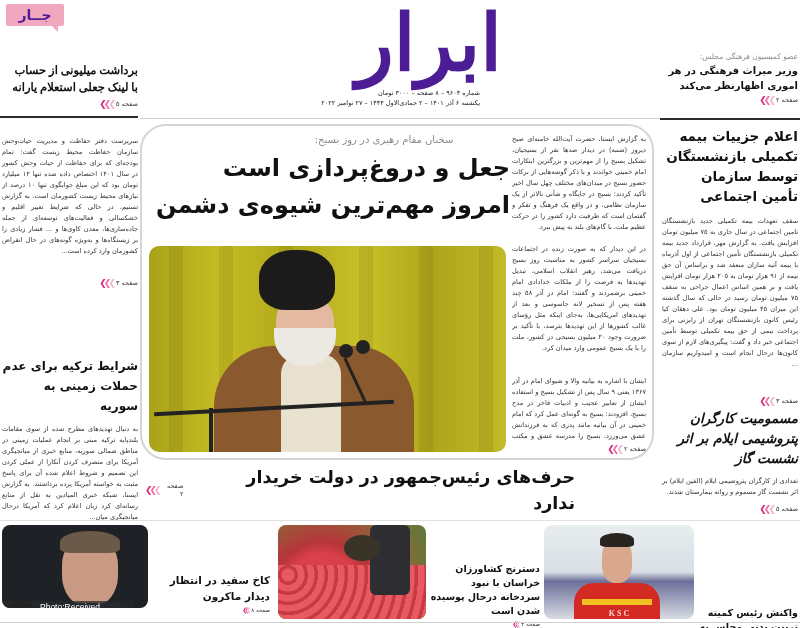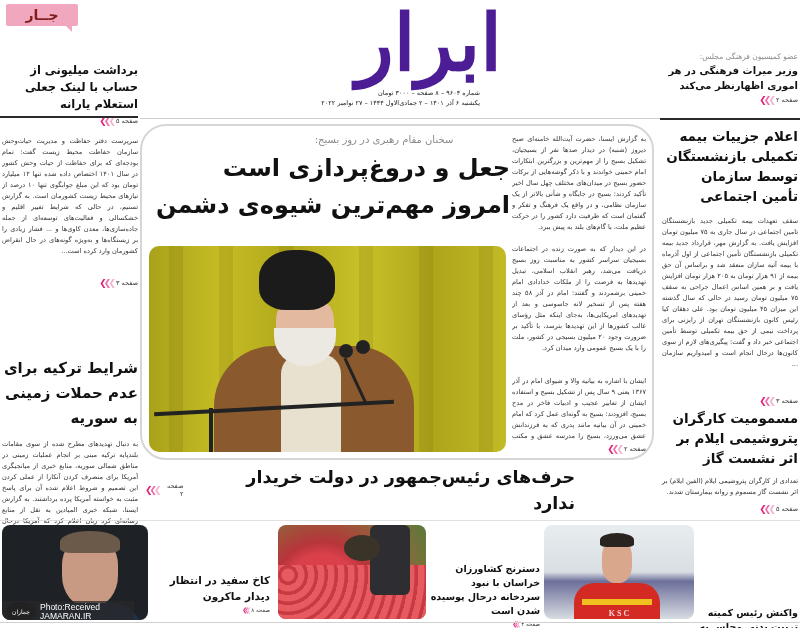--- a/index.html
+++ b/index.html
@@ -5,21 +5,21 @@
   * { box-sizing: border-box; margin: 0; padding: 0; }
   html, body { width: 800px; height: 628px; overflow: hidden; background: #ffffff; }
   body { font-family: "DejaVu Sans", sans-serif; color: #111; position: relative; direction: rtl; }
 
   .abs { position: absolute; }
 
   
   .logo { left: 330px; top: 2px; width: 150px; height: 82px; font-family: "DejaVu Serif", serif; font-weight: bold; font-size: 78px; line-height: 82px; text-align: center; color: #4c1d95; letter-spacing: 2px; margin-left: 24px; }
   .masthead-info { left: 290px; top: 88px; width: 190px; font-size: 6.5px; line-height: 10px; color: #222; text-align: right; }
 
-  .jaar-badge { left: 6px; top: 4px; width: 72px; height: 22px; background: #f1a7bd; color: #7f1d1d; font-weight: bold; font-size: 14px; text-align: center; line-height: 22px; border-radius: 2px; }
+  .jaar-badge { left: 6px; top: 4px; width: 58px; height: 22px; background: #f1a7bd; color: #4c1d95; font-weight: bold; font-size: 14px; text-align: center; line-height: 22px; border-radius: 2px; }
   .jaar-badge::after { content: ""; position: absolute; right: 6px; bottom: -6px; border-left: 6px solid transparent; border-top: 6px solid #f1a7bd; }
 
   .kicker { color: #8a8a8a; font-size: 9px; font-weight: normal; }
   .head-bold { font-weight: bold; color: #111; }
   .body-text { font-size: 6.6px; line-height: 11px; color: #333; text-align: justify; }
   .page-ref { font-size: 6.5px; color: #333; display: flex; align-items: center; gap: 3px; direction: rtl; }
   .chev { color: #e0207a; font-size: 9px; font-weight: bold; letter-spacing: -3px; direction: ltr; }
   .chev span:nth-child(2) { color: #ec6aa6; }
   .chev span:nth-child(3) { color: #f4b0cf; }
 
@@ -39,21 +39,21 @@
 
 <div class="abs jaar-badge" style="direction:rtl;">جــار</div>
 
 <div class="abs logo">ابرار</div>
 <div class="abs masthead-info">
   <div>شماره ۹۶۰۴ – ۸ صفحه – ۳۰۰۰ تومان</div>
   <div>یکشنبه ۶ آذر ۱۴۰۱ – ۲ جمادی‌الاول ۱۴۴۴ – ۲۷ نوامبر ۲۰۲۲</div>
 </div>
 
 <div class="abs" style="left:6px; top:62px; width:132px;">
-  <div class="head-bold" style="font-size:11.5px; line-height:17px; text-align:right;">برداشت میلیونی از حساب با لینک جعلی استعلام یارانه</div>
+  <div class="head-bold" style="font-size:11.5px; line-height:17px; text-align:right;font-family:Liberation Serif, serif;">برداشت میلیونی از حساب با لینک جعلی استعلام یارانه</div>
   <div class="page-ref" style="margin-top:3px;">
     <span>صفحه ۵</span>
     <span class="chev"><span>❮</span><span>❮</span><span>❮</span></span>
   </div>
 </div>
 
 <div class="abs" style="left:660px; top:52px; width:138px;">
   <div class="kicker" style="font-size:7.5px;">عضو کمیسیون فرهنگی مجلس:</div>
   <div class="head-bold" style="font-size:10px; line-height:15px; margin-top:2px;">وزیر میراث فرهنگی در هر اموری اظهارنظر می‌کند</div>
   <div class="page-ref" style="margin-top:2px;">
@@ -68,21 +68,21 @@
 
 <div class="abs" style="left:2px; top:128px; width:136px;">
   <div class="body-text" style="margin-top:8px; height:138px; overflow:hidden;">سرپرست دفتر حفاظت و مدیریت حیات‌وحش سازمان حفاظت محیط زیست گفت: تمام بودجه‌ای که برای حفاظت از حیات وحش کشور در سال ۱۴۰۱ اختصاص داده شده تنها ۱۲ میلیارد تومان بود که این مبلغ جوابگوی تنها ۱۰ درصد از نیازهای محیط زیست کشورمان است. به گزارش تسنیم، در حالی که شرایط تغییر اقلیم و خشکسالی و فعالیت‌های توسعه‌ای از جمله جاده‌سازی‌ها، معدن کاوی‌ها و ... فشار زیادی را بر زیستگاه‌ها و به‌ویژه گونه‌های در حال انقراض کشورمان وارد کرده است...</div>
   <div class="page-ref" style="margin-top:4px;">
     <span>صفحه ۳</span>
     <span class="chev"><span>❮</span><span>❮</span><span>❮</span></span>
   </div>
 </div>
 
 <div class="abs" style="left:2px; top:356px; width:136px;">
-  <div class="head-bold" style="font-size:15px; line-height:25px;">شرایط ترکیه برای عدم حملات زمینی به سوریه</div>
+  <div class="head-bold" style="font-size:12px; line-height:20px;">شرایط ترکیه برای عدم حملات زمینی به سوریه</div>
   <div class="body-text" style="margin-top:8px; height:100px; overflow:hidden;">به دنبال تهدیدهای مطرح شده از سوی مقامات بلندپایه ترکیه مبنی بر انجام عملیات زمینی در مناطق شمالی سوریه، منابع خبری از میانجیگری آمریکا برای منصرف کردن آنکارا از عملی کردن این تصمیم و شروط اعلام شده آن برای پاسخ مثبت به خواسته آمریکا پرده برداشتند. به گزارش ایسنا، شبکه خبری المیادین به نقل از منابع رسانه‌ای کرد زبان اعلام کرد که آمریکا درحال میانجیگری میان...</div>
   <div class="page-ref" style="margin-top:4px;">
     <span>صفحه ۸</span>
     <span class="chev"><span>❮</span><span>❮</span><span>❮</span></span>
   </div>
 </div>
 
 <div class="abs feature-card"></div>
 
 <div class="abs kicker" style="left:260px; top:134px; width:248px; font-size:10px; text-align:center; color:#8a8a8a;">سخنان مقام رهبری در روز بسیج:</div>
@@ -137,31 +137,31 @@
 <div class="abs" style="left:662px; top:126px; width:136px;">
   <div class="head-bold" style="font-size:13.5px; line-height:20px; text-align:right;">اعلام جزییات بیمه تکمیلی بازنشستگان توسط سازمان تأمین اجتماعی</div>
   <div class="body-text" style="margin-top:10px; height:176px; overflow:hidden;">سقف تعهدات بیمه تکمیلی جدید بازنشستگان تامین اجتماعی در سال جاری به ۷۵ میلیون تومان افزایش یافت. به گزارش مهر، قرارداد جدید بیمه تکمیلی بازنشستگان تأمین اجتماعی از اول آذرماه با بیمه آتیه سازان منعقد شد و براساس آن حق بیمه از ۹۱ هزار تومان به ۲۰۵ هزار تومان افزایش یافت و بر همین اساس اعمال جراحی به سقف ۷۵ میلیون تومان رسید در حالی که سال گذشته این میزان ۴۵ میلیون تومان بود. علی دهقان کیا رئیس کانون بازنشستگان تهران از رایزنی برای پرداخت نیمی از حق بیمه تکمیلی توسط تأمین اجتماعی خبر داد و گفت: پیگیری‌های لازم از سوی کانون‌ها درحال انجام است و امیدواریم سازمان ...</div>
   <div class="page-ref" style="margin-top:4px;">
     <span>صفحه ۳</span>
     <span class="chev"><span>❮</span><span>❮</span><span>❮</span></span>
   </div>
 </div>
 
 <div class="abs" style="left:662px; top:408px; width:136px;">
-  <div class="head-bold" style="font-size:13.5px; line-height:20px; text-align:right;">مسمومیت کارگران پتروشیمی ایلام بر اثر نشست گاز</div>
+  <div class="head-bold" style="font-size:13.5px; line-height:20px; text-align:right;font-style:italic;">مسمومیت کارگران پتروشیمی ایلام بر اثر نشست گاز</div>
   <div class="body-text" style="margin-top:8px;">تعدادی از کارگران پتروشیمی ایلام (الفین ایلام) بر اثر نشست گاز مسموم و روانه بیمارستان شدند.</div>
   <div class="page-ref" style="margin-top:6px;">
     <span>صفحه ۵</span>
     <span class="chev"><span>❮</span><span>❮</span><span>❮</span></span>
   </div>
 </div>
 
 <div class="abs thin-rule" style="left:0; top:520px; width:800px; background:#e0e0e0;"></div>
 
-<div class="abs" style="left:2px; top:525px; width:146px; height:95px; border-radius:8px; overflow:hidden; background:#1e2226;">
+<div class="abs" style="left:2px; top:525px; width:146px; height:83px; border-radius:8px; overflow:hidden; background:#1e2226;">
   <div style="position:absolute; left:60px; top:12px; width:56px; height:70px; background:#c89a84; border-radius:40% 40% 45% 45%;"></div>
   <div style="position:absolute; left:58px; top:6px; width:60px; height:22px; background:#6b5a4a; border-radius:50% 50% 20% 20%;"></div>
   <div style="position:absolute; left:30px; top:78px; width:110px; height:30px; background:#20304a; border-radius:30px 30px 0 0;"></div>
   <div style="position:absolute; left:0; top:76px; width:132px; height:22px; background:rgba(40,40,40,0.75); direction:ltr; display:flex; align-items:center; gap:4px; padding-left:4px;">
     <div style="width:30px; height:20px; border-radius:50%; background:#222; color:#fff; font-size:6px; text-align:center; line-height:20px;">جماران</div>
     <div style="color:#fff; font-family:'Liberation Sans', sans-serif; font-size:8.5px; line-height:9px;">
       <div>Photo:Received</div>
       <div>JAMARAN.IR</div>
     </div>
   </div>

